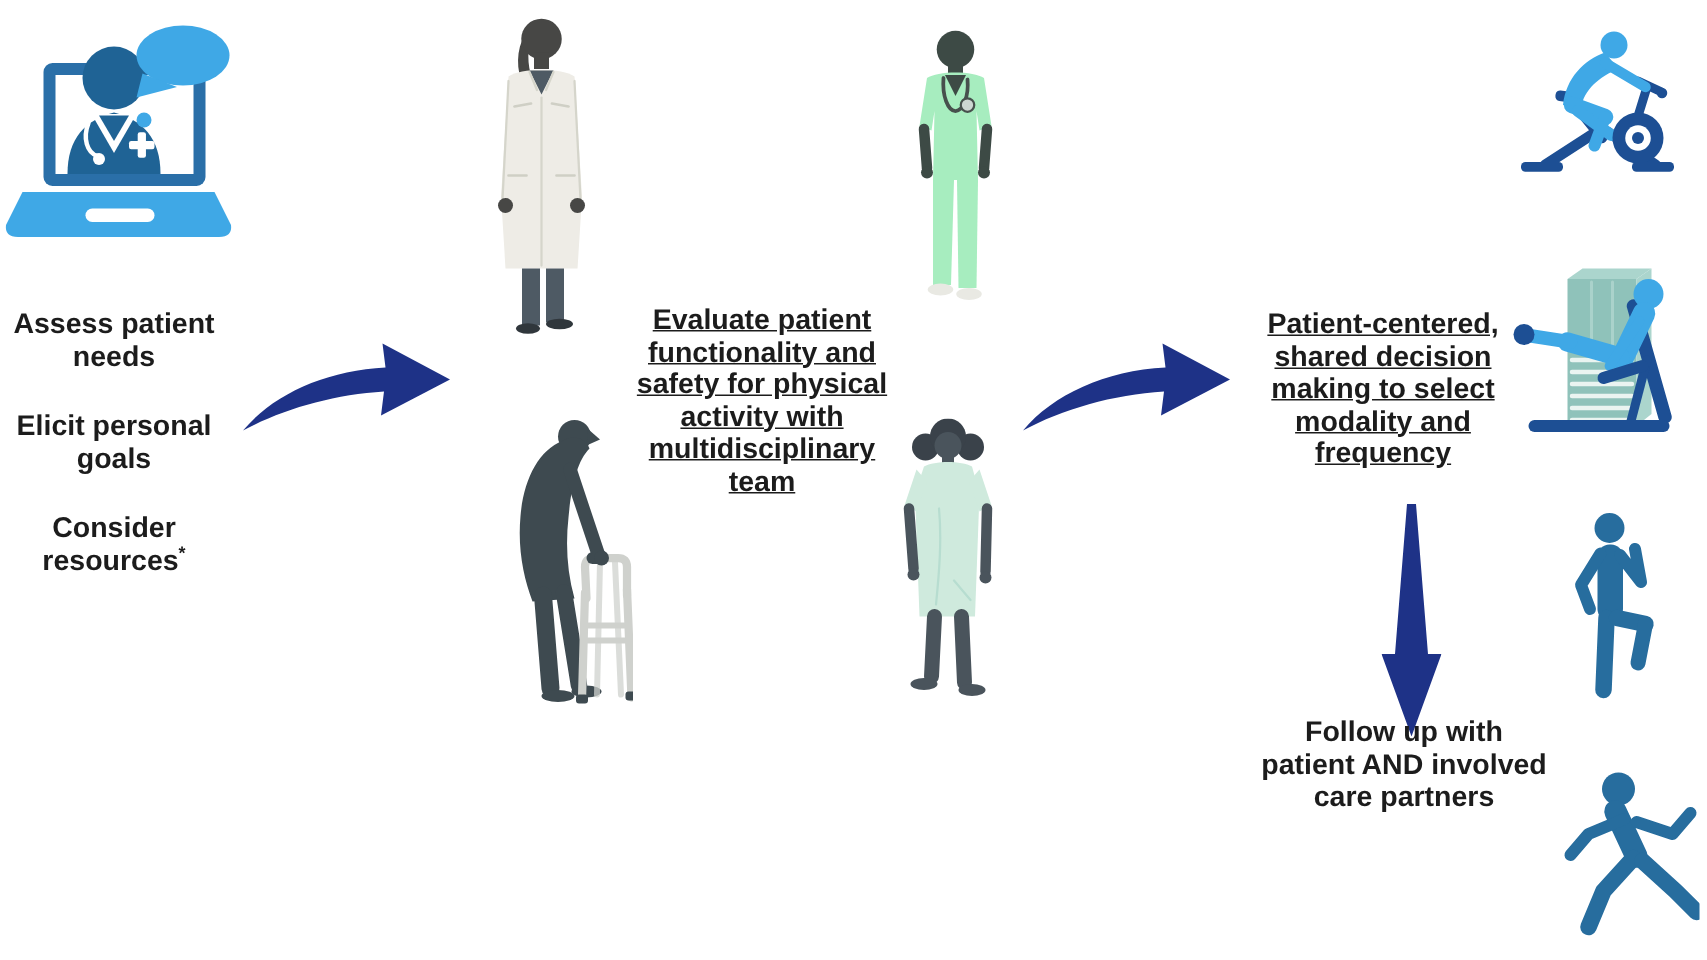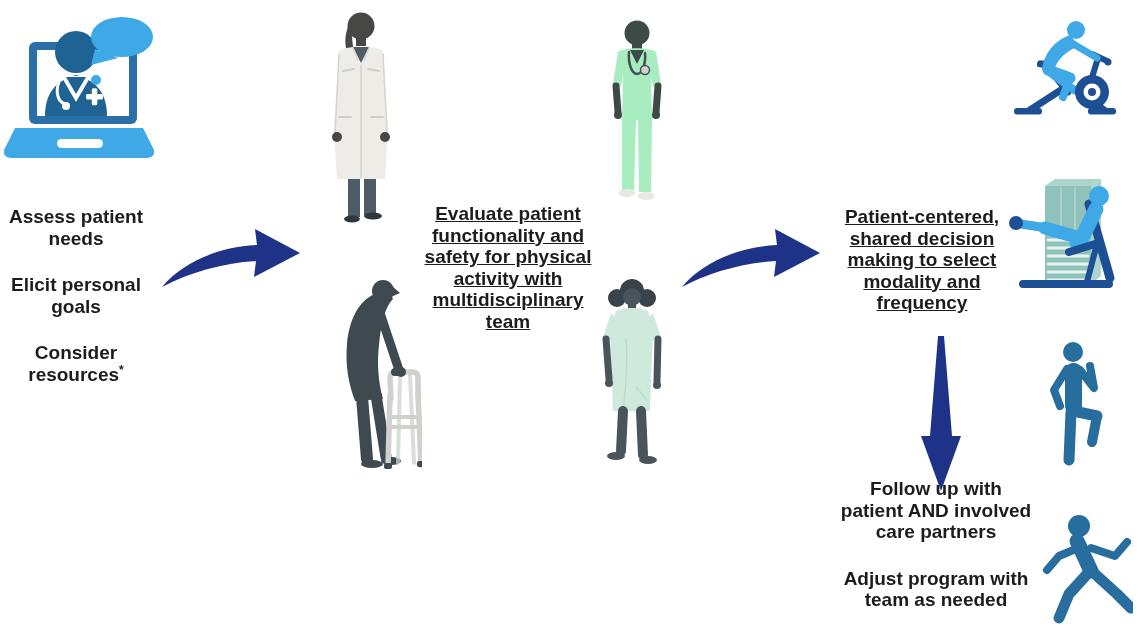--- a/index.html
+++ b/index.html
@@ -177,22 +177,20 @@
 frequency</div>
 
   <svg class="abs" style="left:921px;top:336px;" width="40" height="155" viewBox="0 0 40 155">
     <polygon points="17,0 23,0 31,100 40,100 20,155 0,100 9,100" class="f-navy"></polygon>
   </svg>
 
   <div class="txt" style="left:828px;top:478px;width:216px;">
     <div class="para lines">Follow up with
 patient AND involved
 care partners</div>
-    <div class="para lines">Adjust program with
-team as needed</div>
   </div>
 
   <svg class="abs" style="left:1010px;top:20px;" width="108" height="98" viewBox="0 0 108 98">
     <line x1="54" y1="68" x2="20" y2="90" class="sk st-bike" stroke-width="7"></line>
     <line x1="62" y1="68" x2="94" y2="90" class="sk st-bike" stroke-width="7"></line>
     <line x1="37" y1="46" x2="58" y2="72" class="sk st-bike" stroke-width="7"></line>
     <line x1="88" y1="38" x2="80" y2="64" class="sk st-bike" stroke-width="6"></line>
     <rect x="27" y="41" width="17" height="7" rx="3" class="f-bike" transform="rotate(8 35 44)"></rect>
     <path d="M82,34 L97,41" class="sk st-bike" stroke-width="6"></path>
     <circle cx="98" cy="42" r="3.5" class="f-bike"></circle>

